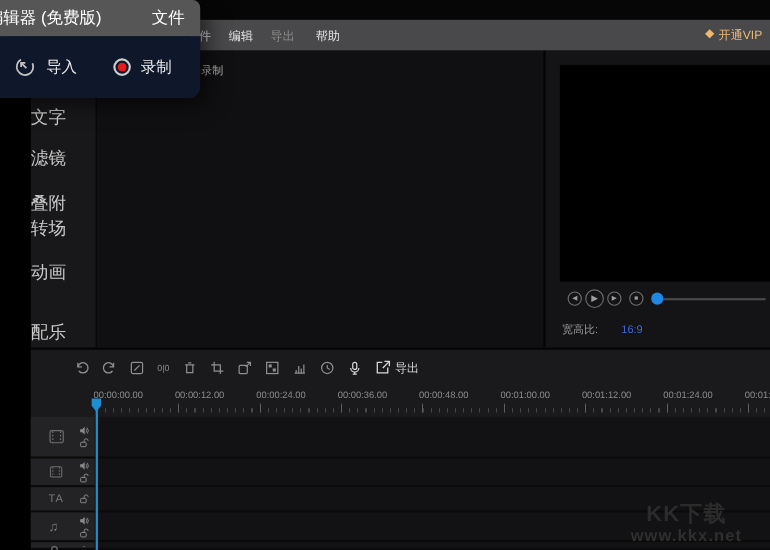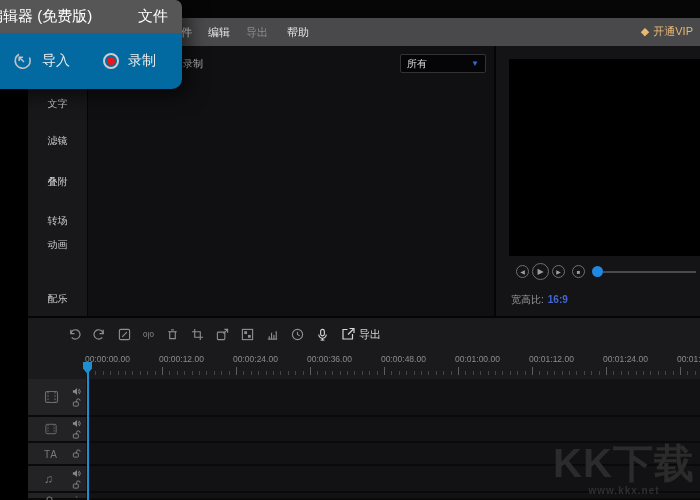--- a/index.html
+++ b/index.html
@@ -9,40 +9,40 @@
   
   .topstrip{position:absolute;left:0;top:0;width:700px;height:18px;background:#060607;}
   .menubar{position:absolute;left:0;top:18px;width:700px;height:28px;background:#49494b;}
   .menubar .mi{position:absolute;top:7px;font-size:11px;color:#e3e3e3;cursor:default;}
   .mi.dim{color:#8d8d8d;}
   .vip{position:absolute;right:7px;top:6px;display:flex;align-items:center;gap:4px;font-size:11px;color:#e6b877;}
   .vip .gem{font-size:11px;line-height:1;color:#e8b96e;}
 
   
   .sidebar{position:absolute;left:28px;top:46px;width:60px;height:270px;background:#18181a;border-right:1px solid #050506;}
-  .sidebar .si{position:absolute;width:100%;text-align:center;font-size:10px;color:#c9c9c9;}
+  .sidebar .si{position:absolute;width:100%;font-size:16px;color:#c9c9c9;}
 
   
   .media{position:absolute;left:88px;top:46px;width:406px;height:270px;background:#101012;}
   .rec-tab{position:absolute;left:95px;top:11px;font-size:10px;color:#b7b7b7;}
   .filter-dd{position:absolute;left:312px;top:8px;width:86px;height:19px;background:#050507;border:1px solid #323234;border-radius:2px;display:flex;align-items:center;padding:0 6px;}
   .filter-dd .val{font-size:10px;color:#dcdcdc;flex:1;}
   .filter-dd .car{font-size:8px;color:#2f6bd8;}
   .dropzone{position:absolute;left:30px;top:57px;width:346px;height:184px;border:1px dashed #3e3e40;display:flex;align-items:center;justify-content:center;}
   .dropzone span{font-size:12px;color:#d2d2d2;}
 
   
   .preview{position:absolute;left:494px;top:46px;width:206px;height:270px;background:#141416;border-left:2px solid #050506;}
   .video{position:absolute;left:13px;top:13px;right:0;height:197px;background:#000;}
   .pcontrols{position:absolute;left:0;top:215px;width:100%;height:22px;}
   .pbtn{position:absolute;border:1px solid #6f6f71;border-radius:50%;color:#9d9d9f;display:flex;align-items:center;justify-content:center;background:transparent;padding:0;}
   .slider-line{position:absolute;left:100px;right:4px;top:10px;height:2px;background:#4a4a4c;}
   .slider-dot{position:absolute;left:96px;top:5px;width:11px;height:11px;border-radius:50%;background:#1e88e5;}
   .aspect{position:absolute;left:15px;top:247px;font-size:10px;color:#9a9a9a;}
-  .aspect b{color:#4467d6;font-weight:bold;margin-left:4px;}
+  .aspect b{color:#4467d6;font-weight:normal;margin-left:21px;}
 
   
   .timeline{position:absolute;left:28px;top:316px;width:672px;height:184px;background:#1a1a1c;border-top:2px solid #050506;}
   .tl-toolbar{position:absolute;left:0;top:0;width:100%;height:32px;display:flex;align-items:center;padding-left:40px;gap:12px;}
   .tbtn{background:none;border:none;padding:0;display:flex;align-items:center;gap:4px;cursor:default;}
   .tbtn svg{display:block;}
   .tbtn .lbl{font-size:11px;color:#d6d6d6;}
   .split-glyph{font-size:8px;color:#8f8f91;letter-spacing:0;}
   .ruler{position:absolute;left:0;top:32px;width:100%;height:27px;}
   .ruler .rl{position:absolute;top:4px;font-size:8.5px;color:#8c8c8c;white-space:nowrap;}
@@ -60,29 +60,29 @@
   .thdr .main-ic{position:absolute;left:16px;top:50%;transform:translateY(-50%);color:#7a7a7c;}
   .thdr .rcol{position:absolute;right:5px;top:0;bottom:0;display:flex;flex-direction:column;align-items:center;justify-content:center;gap:2px;}
   .ta-label{font-size:10px;color:#8a8a8c;letter-spacing:1px;}
   .note{font-size:12px;color:#8a8a8c;line-height:1;}
   .playhead-line{position:absolute;left:59px;top:45px;bottom:0;width:2px;background:#1d8fd0;z-index:3;}
   .playhead-flag{position:absolute;left:55px;top:44px;width:9px;height:12px;background:#1d8fd0;z-index:3;
     clip-path:polygon(0 0,100% 0,100% 55%,50% 100%,0 55%);}
 
   
   .watermark{position:absolute;right:2px;bottom:4px;width:148px;text-align:center;z-index:4;pointer-events:none;}
-  .watermark .wlogo{font-size:40px;font-weight:bold;color:#2b2b2b;letter-spacing:1px;line-height:1.1;}
-  .watermark .wurl{font-size:10px;font-weight:bold;color:#2f2f2f;letter-spacing:1px;}
+  .watermark .wlogo{font-size:20px;font-weight:bold;color:#2b2b2b;letter-spacing:1px;line-height:1.1;}
+  .watermark .wurl{font-size:15px;font-weight:bold;color:#2f2f2f;letter-spacing:1px;}
 
   
   .popup{position:absolute;left:0;top:0;width:182px;height:89px;z-index:20;filter:drop-shadow(6px 6px 10px rgba(0,0,0,0.6));}
   .popup-header{height:33px;background:#565656;border-radius:0 7px 0 0;display:flex;align-items:center;overflow:hidden;}
   .popup-header .ptitle{font-size:15px;color:#fff;white-space:nowrap;margin-left:-12px;}
   .popup-header .pfile{font-size:15px;color:#fff;margin-left:auto;margin-right:14px;}
-  .popup-body{height:56px;background:#0369a1;border-radius:0 0 10px 0;display:flex;align-items:center;}
+  .popup-body{height:56px;background:#0f172a;border-radius:0 0 10px 0;display:flex;align-items:center;}
   .pitem{display:flex;align-items:center;gap:9px;font-size:14px;color:#ececec;}
   .pitem.import{margin-left:13px;}
   .pitem.record{margin-left:33px;}
   .rec-ring{width:16px;height:16px;border:2px solid #cdcdcd;border-radius:50%;display:flex;align-items:center;justify-content:center;}
   .rec-dot{width:8px;height:8px;border-radius:50%;background:#e61a1a;}
 </style>
 </head>
 <body>
 
 <div class="stage">
@@ -97,31 +97,27 @@
     <span class="vip">
       <span class="gem">◆</span>
       <span>开通VIP</span>
     </span>
   </div>
 
   <div class="sidebar">
     <span class="si" style="top:51px">文字</span>
     <span class="si" style="top:88px">滤镜</span>
     <span class="si" style="top:129px">叠附</span>
-    <span class="si" style="top:168px">转场</span>
+    <span class="si" style="top:152px">转场</span>
     <span class="si" style="top:192px">动画</span>
     <span class="si" style="top:246px">配乐</span>
   </div>
 
   <div class="media">
     <span class="rec-tab">录制</span>
-    <div class="filter-dd">
-      <span class="val">所有</span>
-      <span class="car">▼</span>
-    </div>
   </div>
 
   <div class="preview">
     <div class="video"></div>
     <div class="pcontrols">
       <button class="pbtn" style="left:20px;top:4px;width:13px;height:13px;font-size:6px">
           <span>◀</span>
         </button>
       <button class="pbtn" style="left:36px;top:2px;width:17px;height:17px;font-size:8px">
           <span>▶</span>

